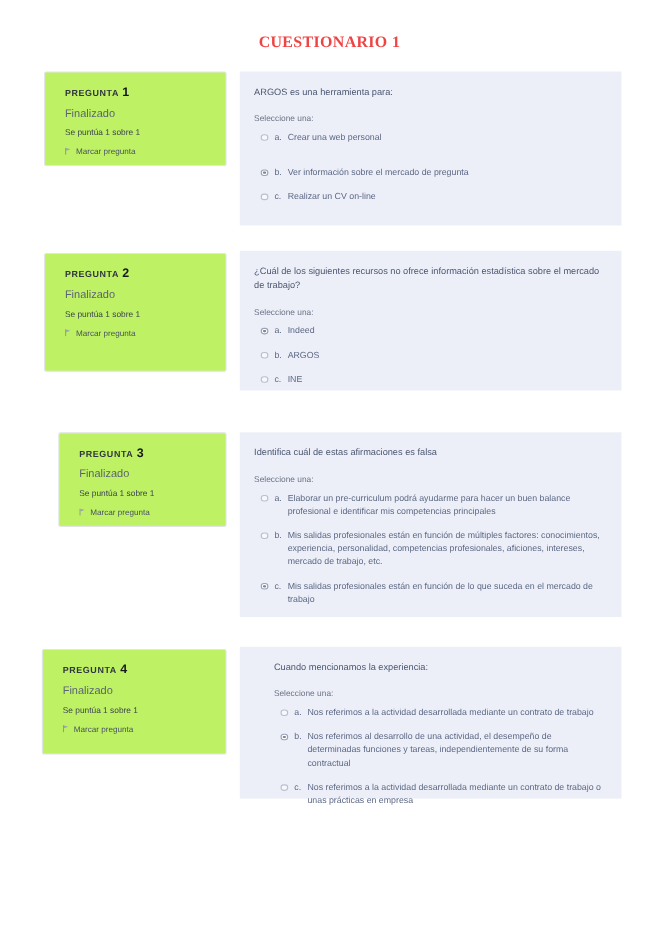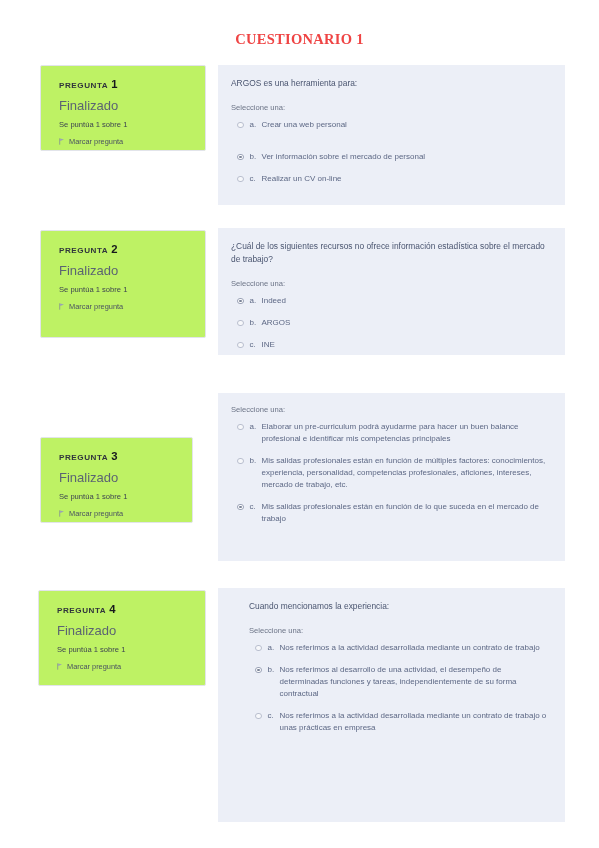--- a/index.html
+++ b/index.html
@@ -60,21 +60,21 @@
     white-space: nowrap;
   }
   .q-label .q-num {
     font-size: 11.3px;
     font-weight: bold;
     letter-spacing: 0;
     margin-left: 3px;
     color: #16181c;
   }
   .q-state {
-    font-size: 13px;
+    font-size: 10px;
     color: #5b6472;
     margin: 0 0 7px 0;
     white-space: nowrap;
   }
   .q-grade {
     font-size: 7.6px;
     color: #3d4450;
     margin: 0 0 8px 0;
     white-space: nowrap;
   }
@@ -190,21 +190,21 @@
       <div class="select-one">Seleccione una:</div>
       <ul class="answers">
         <li class="answer gap-below">
           <span class="radio"></span>
           <span class="ans-letter">a.</span>
           <span class="ans-text">Crear una web personal</span>
         </li>
         <li class="answer">
           <span class="radio checked"></span>
           <span class="ans-letter">b.</span>
-          <span class="ans-text">Ver información sobre el mercado de personal</span>
+          <span class="ans-text">Ver información sobre el mercado de pregunta</span>
         </li>
         <li class="answer">
           <span class="radio"></span>
           <span class="ans-letter">c.</span>
           <span class="ans-text">Realizar un CV on-line</span>
         </li>
       </ul>
     </div>
   </div>
 
@@ -245,40 +245,41 @@
         <li class="answer">
           <span class="radio"></span>
           <span class="ans-letter">c.</span>
           <span class="ans-text">INE</span>
         </li>
       </ul>
     </div>
   </div>
 
   <div class="question-block">
-    <div class="info-card" style="left:40px; top:333px; width:153px; height:86px;margin-top:44px;">
+    <div class="info-card" style="left:53px; top:333px; width:153px; height:86px;">
       <div class="info-inner">
         <div class="q-label">
           <span>PREGUNTA</span><span class="q-num">3</span>
         </div>
         <div class="q-state">Finalizado</div>
         <div class="q-grade">Se puntúa 1 sobre 1</div>
         <div class="q-flag">
           <span class="flag-icon">
             <svg width="6" height="7" viewBox="0 0 6 7">
                 <path d="M0.7 0.3 L0.7 6.7" stroke="#7b8498" stroke-width="0.7" fill="none"></path>
                 <path d="M1.1 0.5 L5 1.6 L1.1 3.1 Z" fill="#9aa2b6"></path>
               </svg>
           </span>
           <span>Marcar pregunta</span>
         </div>
       </div>
     </div>
 
     <div class="content-panel" style="left:218px; top:333px; width:347px; height:168px;">
+      <div class="q-text">Identifica cuál de estas afirmaciones es falsa</div>
       <div class="select-one">Seleccione una:</div>
       <ul class="answers">
         <li class="answer">
           <span class="radio"></span>
           <span class="ans-letter">a.</span>
           <span class="ans-text">Elaborar un pre-curriculum podrá ayudarme para hacer un buen balance profesional e identificar mis competencias principales</span>
         </li>
         <li class="answer">
           <span class="radio"></span>
           <span class="ans-letter">b.</span>
@@ -306,21 +307,21 @@
             <svg width="6" height="7" viewBox="0 0 6 7">
                 <path d="M0.7 0.3 L0.7 6.7" stroke="#7b8498" stroke-width="0.7" fill="none"></path>
                 <path d="M1.1 0.5 L5 1.6 L1.1 3.1 Z" fill="#9aa2b6"></path>
               </svg>
           </span>
           <span>Marcar pregunta</span>
         </div>
       </div>
     </div>
 
-    <div class="content-panel" style="left:218px; top:528px; width:347px; height:234px;padding-left:31px;">
+    <div class="content-panel" style="left:218px; top:528px; width:347px; height:138px;padding-left:31px;">
       <div class="q-text">Cuando mencionamos la experiencia:</div>
       <div class="select-one">Seleccione una:</div>
       <ul class="answers">
         <li class="answer">
           <span class="radio"></span>
           <span class="ans-letter">a.</span>
           <span class="ans-text">Nos referimos a la actividad desarrollada mediante un contrato de trabajo</span>
         </li>
         <li class="answer">
           <span class="radio checked"></span>

